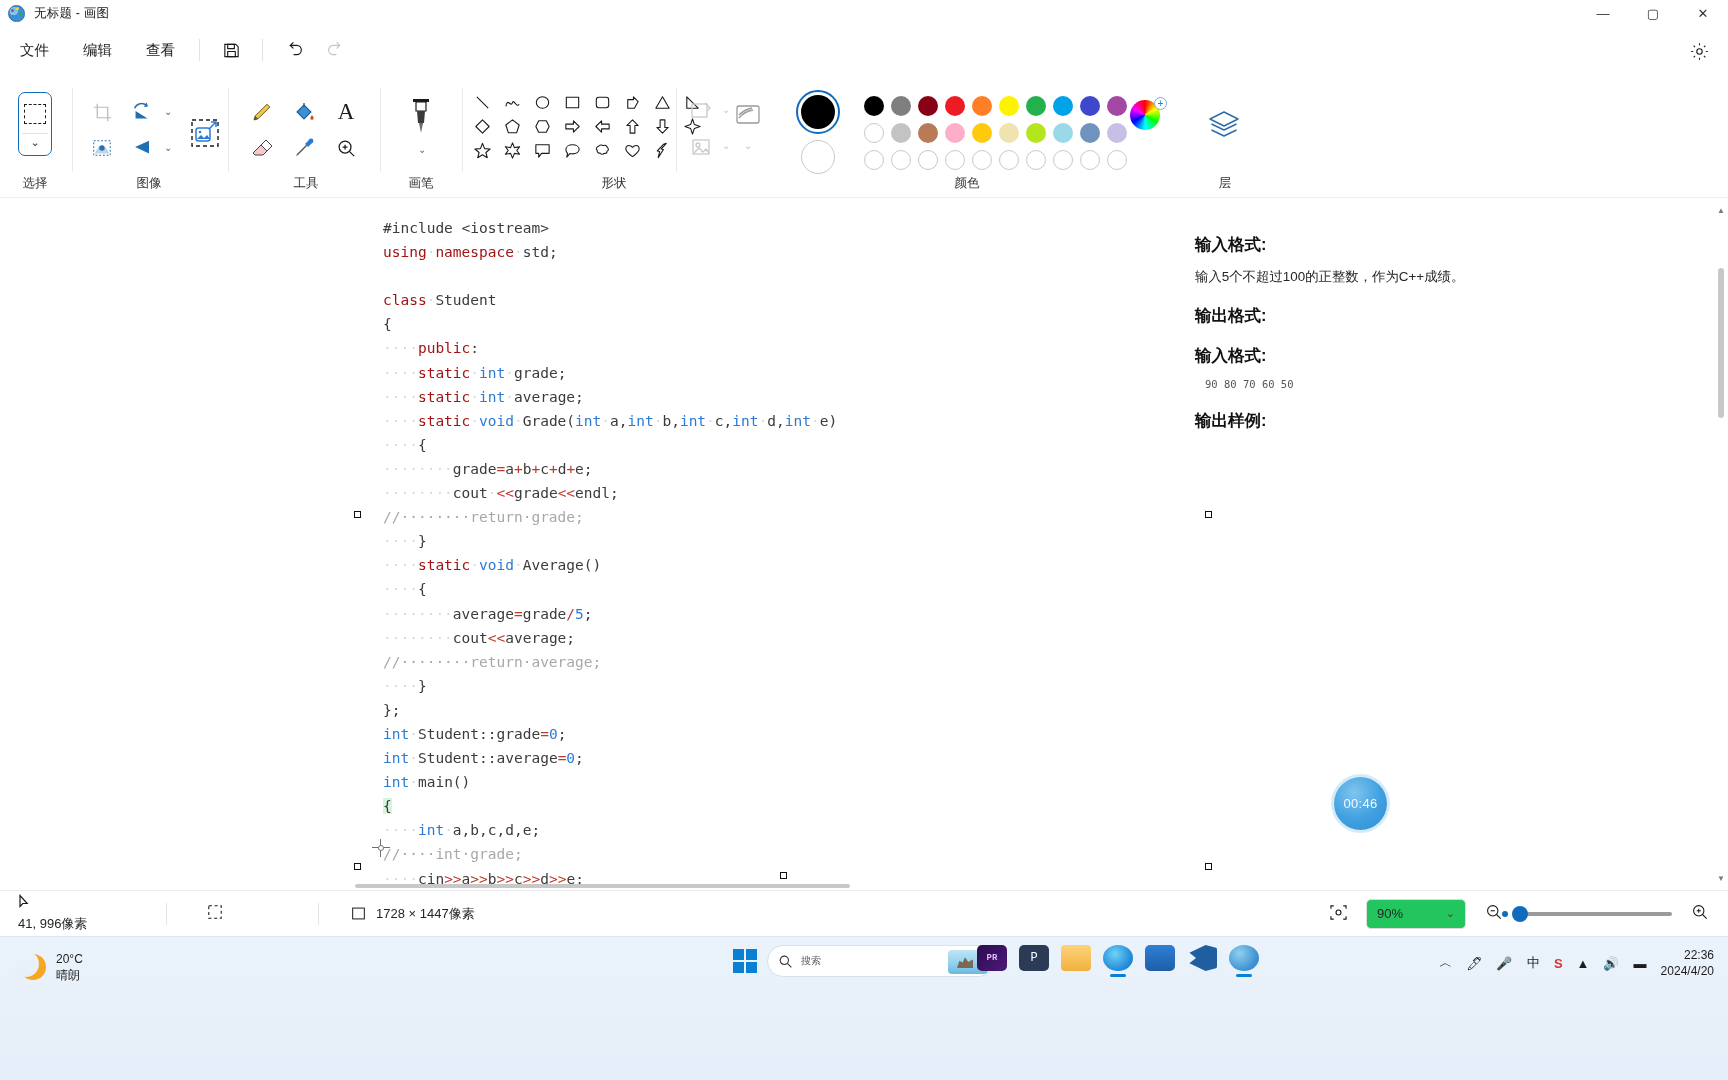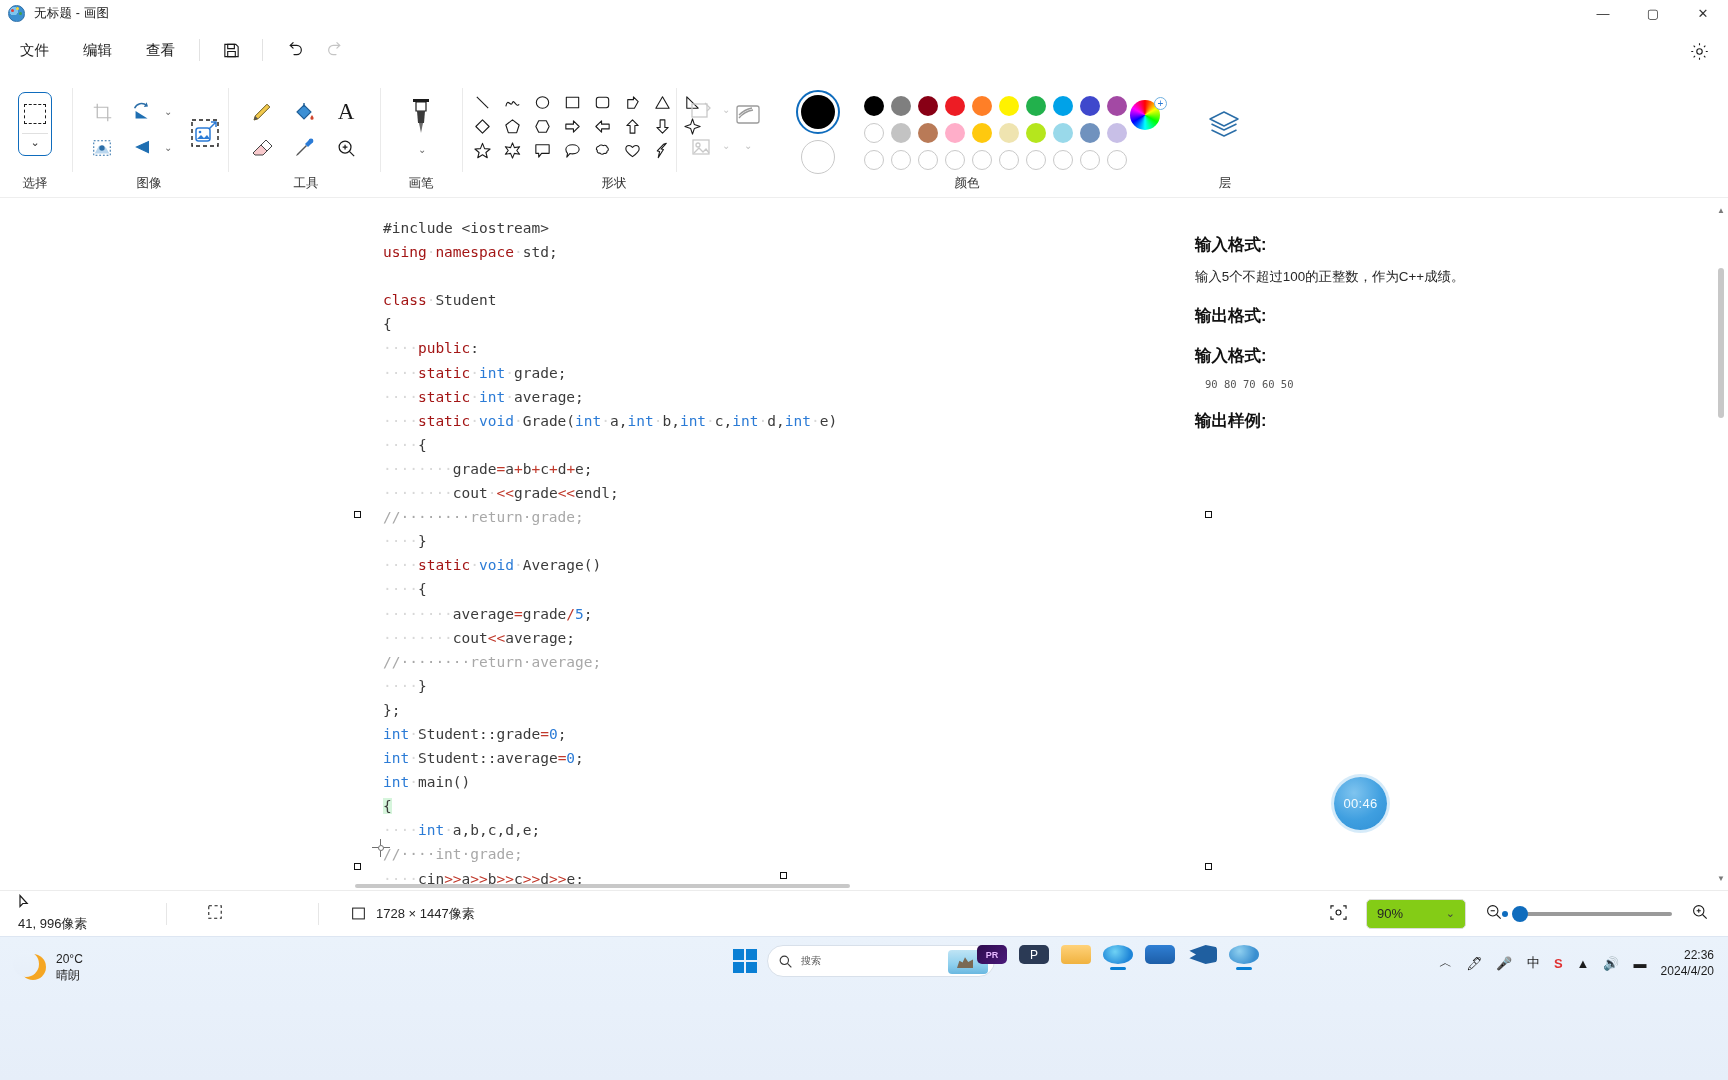--- a/index.html
+++ b/index.html
@@ -139,21 +139,21 @@
   
   .statusbar {
     position: absolute; top: 890px; left: 0; width: 1728px; height: 46px;
     background: #fff; border-top: 1px solid #ececec; display: flex; align-items: center;
     font-size: 13px; color: #252525;
   }
   .st-sep { width: 1px; height: 22px; background: #e6e6e6; }
   .zoom-box {
     width: 100px; height: 30px; border: 1px solid #dcdcdc; border-radius: 5px;
     display: flex; align-items: center; justify-content: space-between; padding: 0 10px;
-    font-size: 13px; background: #84cc16;
+    font-size: 13px; background: #22c55e;
   }
   .zslider { position: relative; width: 150px; height: 4px; background: #9a9a9a; border-radius: 2px; }
   .zdot { position: absolute; left: -10px; top: -6px; width: 16px; height: 16px; border-radius: 50%; background: #0f6cbd; }
   .ztick { position: absolute; left: -20px; top: -1px; width: 6px; height: 6px; border-radius: 50%; background: #0f6cbd; }
 
   
   .taskbar {
     position: absolute; top: 936px; left: 0; width: 1728px; height: 144px;
     background: linear-gradient(180deg, #eaf2fb 0%, #e6eef9 100%);
     border-top: 1px solid #dde6f2;
@@ -176,21 +176,21 @@
     width: 228px; height: 32px; border-radius: 16px; background: #fff; border: 1px solid #d8e0ea;
     display: flex; align-items: center; padding: 0 10px; gap: 8px; position: relative; overflow: hidden;
   }
   .searchbox .ph { font-size: 10px; color: #5a5a5a; }
   .srch-img { position:absolute; right:6px; top:4px; width:40px; height:24px; border-radius:4px;
               background: linear-gradient(180deg,#bfe4f5 0%, #8fd0ee 60%, #6ab8e0 100%); }
   .srch-img::after { content:''; position:absolute; left:9px; top:6px; width:16px; height:12px;
               background:#7a6a55; clip-path: polygon(0 100%,15% 40%,35% 55%,50% 10%,70% 50%,100% 30%,100% 100%); }
   .tb-apps { position: absolute; left: 50%; transform: translateX(-50%); top: 8px; margin-left: 254px;
              display: flex; align-items: center; gap: 12px; }
-  .app { width: 30px; height: 19px; border-radius: 5px; position: relative; }
+  .app { width: 30px; height: 26px; border-radius: 5px; position: relative; font-family: Liberation Mono, monospace; }
   .app.active::after { content:''; position:absolute; left:50%; transform:translateX(-50%);
                        bottom:-6px; width:16px; height:3px; border-radius:2px; background:#0a7fd4; }
   .tray { position: absolute; right: 14px; top: 10px; display: flex; align-items: center; gap: 14px; }
   .tray .ti { font-size: 13px; color: #1c1c1c; display:flex; align-items:center; }
   .clockbox { font-size: 12px; color: #1c1c1c; line-height: 16px; text-align: right; }
 </style>
 </head>
 <body>
 
 <div id="app">

